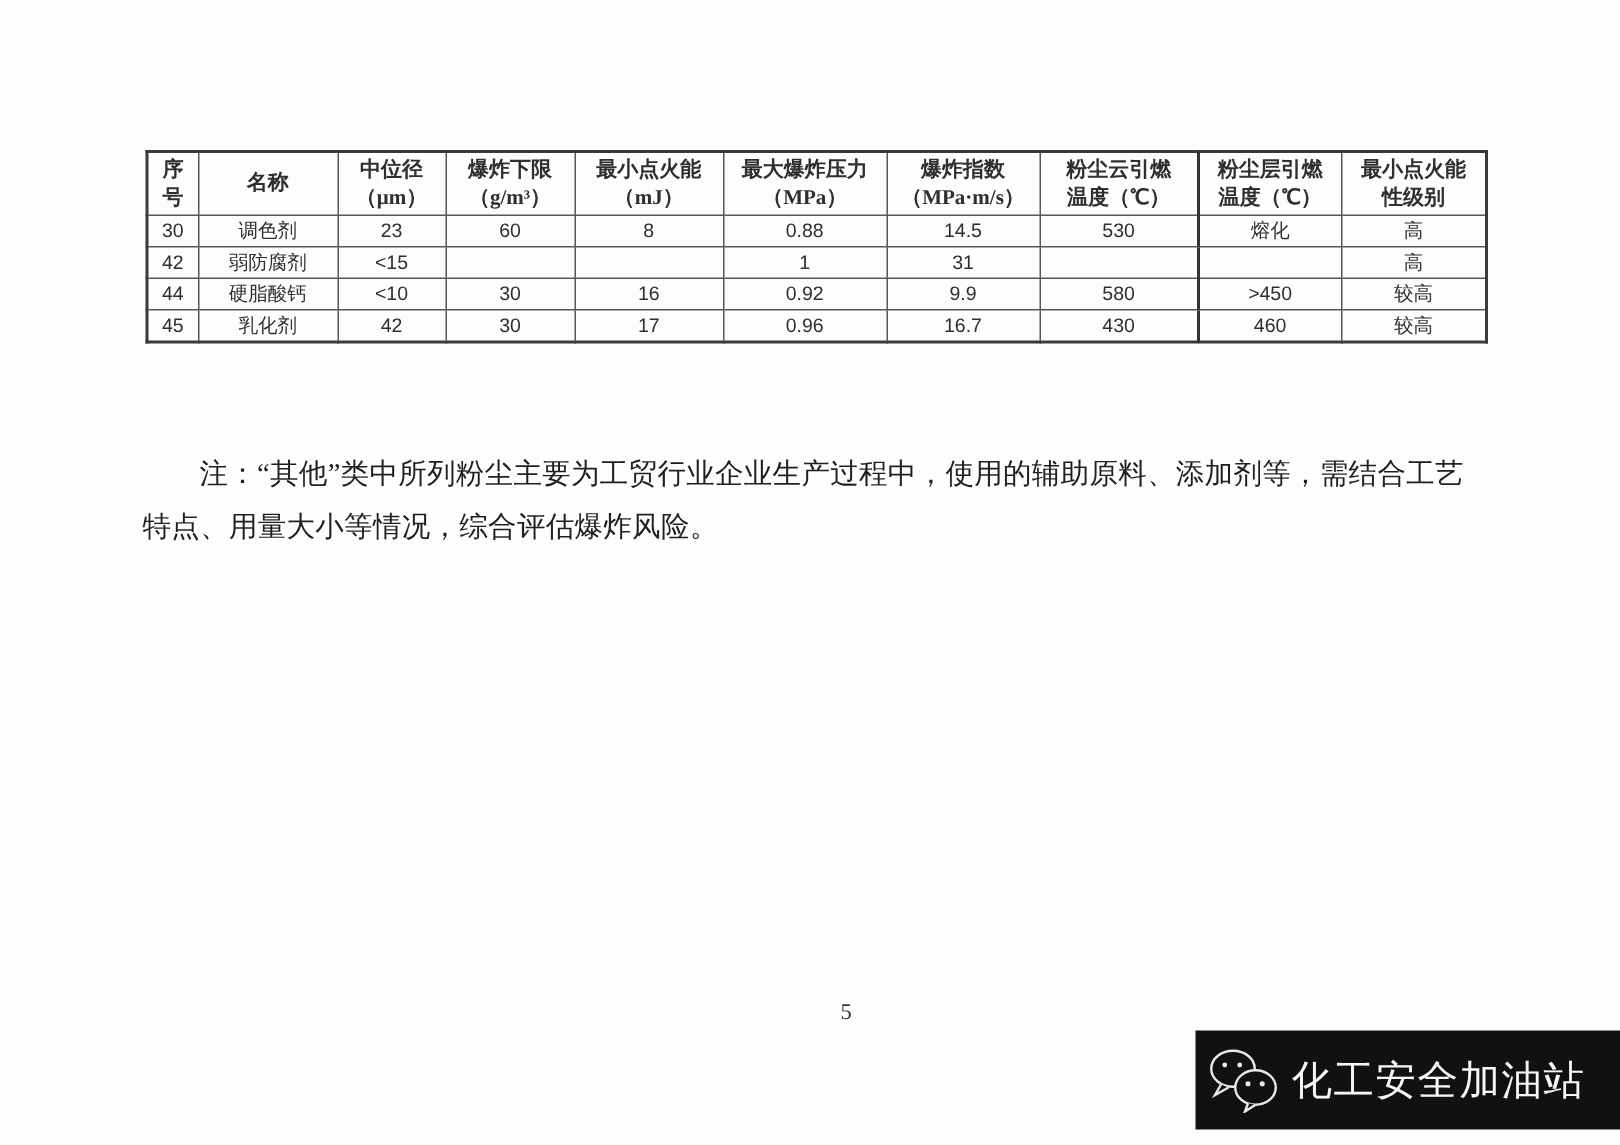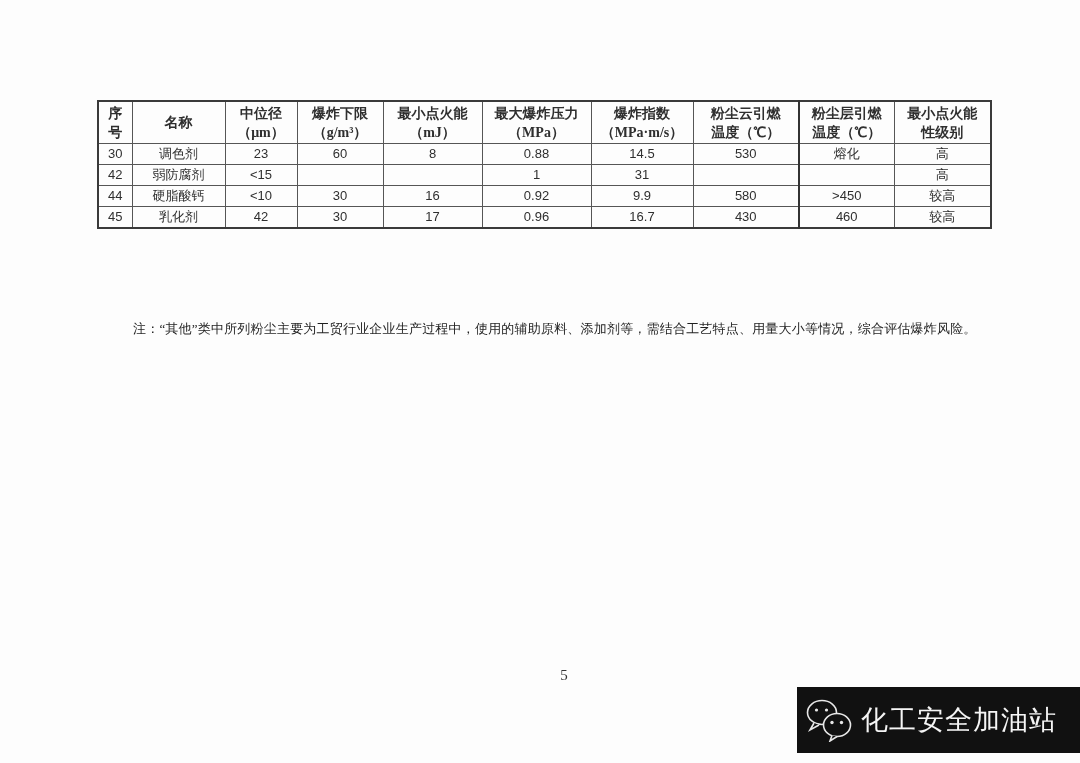--- a/index.html
+++ b/index.html
@@ -25,22 +25,22 @@
   .dust-table td {
     font-size:13px; height:20px; line-height:20px;
     font-family:"Liberation Sans", sans-serif;
   }
   .dust-table tbody td:nth-child(2) { font-family:"Liberation Serif", serif; }
   .dust-table th:nth-child(9), .dust-table td:nth-child(9) {
     border-left-width:2px; border-left-color:#333;
   }
 
   .note {
-    position:absolute; left:95px; top:300px; width:897px; margin:12px;
-    font-size:13px; line-height:34.5px; color:#1f1f1f;
+    position:absolute; left:95px; top:300px; width:897px; margin:0;
+    font-size:19px; line-height:34.5px; color:#1f1f1f;
     text-indent:2em; letter-spacing:0.2px;
     font-family:"Liberation Serif", serif;
   }
 
   .page-number {
     position:absolute; top:667px; left:24px; width:1080px;
     text-align:center; font-size:15px; color:#333;
     font-family:"Liberation Serif", serif;
   }
 

